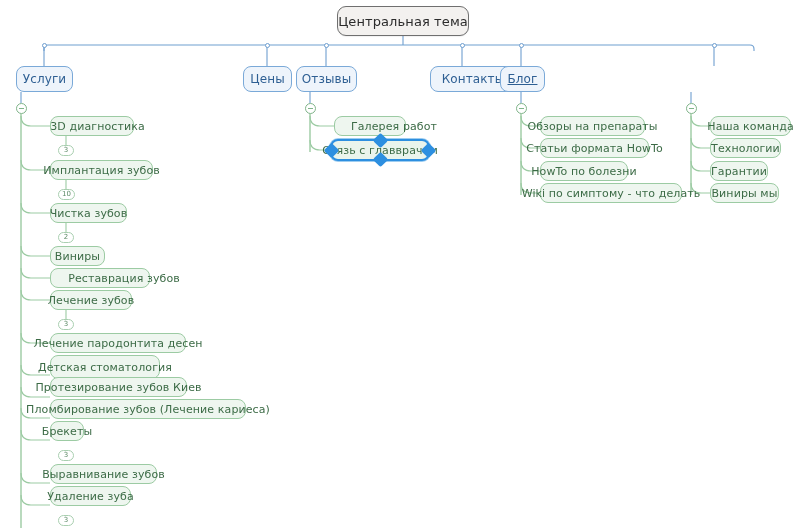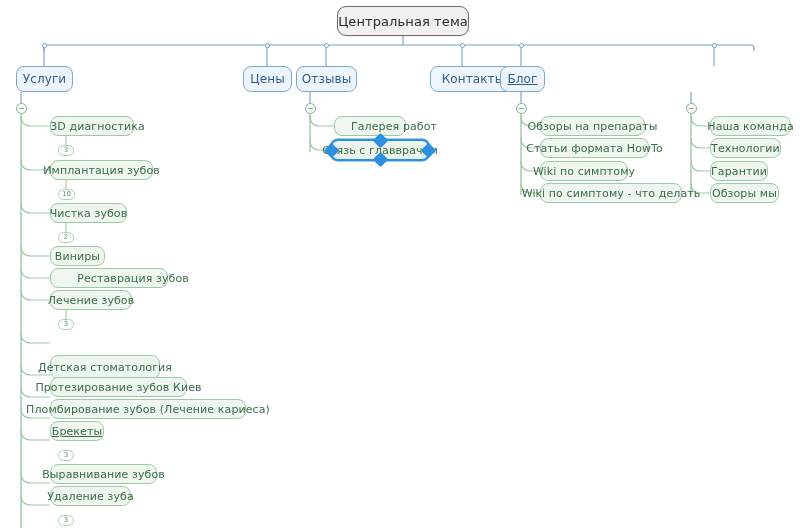--- a/index.html
+++ b/index.html
@@ -228,38 +228,41 @@
   <div class="badge" style="left:58px;top:189px;">10</div>
 
   <div class="node lvl2" style="left:50px;top:203px;width:77px;height:20px;">
     <span>Чистка зубов</span>
   </div>
   <div class="badge" style="left:58px;top:232px;">2</div>
 
   <div class="node lvl2" style="left:50px;top:246px;width:55px;height:20px;">
     <span>Виниры</span>
   </div>
-  <div class="node lvl2" style="left:50px;top:268px;width:118px;height:20px;padding-left:48px;">
+  <div class="node lvl2" style="left:50px;top:268px;width:100px;height:20px;padding-left:48px;">
     <span>Реставрация зубов</span>
   </div>
   <div class="node lvl2" style="left:50px;top:290px;width:82px;height:20px;">
     <span>Лечение зубов</span>
   </div>
   <div class="badge" style="left:58px;top:319px;">3</div>
 
+  <div class="node lvl2" style="left:50px;top:333px;width:136px;height:20px;">
+    <span>Лечение пародонтита десен</span>
+  </div>
   <div class="node lvl2" style="left:50px;top:355px;width:110px;height:24px;">
     <span>Детская стоматология</span>
   </div>
   <div class="node lvl2" style="left:50px;top:377px;width:137px;height:20px;">
     <span>Протезирование зубов Киев</span>
   </div>
   <div class="node lvl2" style="left:50px;top:399px;width:196px;height:20px;">
     <span>Пломбирование зубов (Лечение кариеса)</span>
   </div>
-  <div class="node lvl2" style="left:50px;top:421px;width:54px;height:20px;text-decoration:underline;">
+  <div class="node lvl2" style="left:50px;top:421px;width:34px;height:20px;">
     <span>Брекеты</span>
   </div>
   <div class="badge" style="left:58px;top:450px;">3</div>
 
   <div class="node lvl2" style="left:50px;top:464px;width:107px;height:20px;">
     <span>Выравнивание зубов</span>
   </div>
   <div class="node lvl2" style="left:50px;top:486px;width:81px;height:20px;">
     <span>Удаление зуба</span>
   </div>
@@ -277,32 +280,32 @@
     <span class="handle h-bottom"></span>
   </div>
 
   <div class="node lvl2" style="left:540px;top:116px;width:105px;height:20px;">
     <span>Обзоры на препараты</span>
   </div>
   <div class="node lvl2" style="left:540px;top:138px;width:109px;height:20px;">
     <span>Статьи формата HowTo</span>
   </div>
   <div class="node lvl2" style="left:540px;top:161px;width:88px;height:20px;">
-    <span>Wiki по симптому</span>
+    <span>HowTo по болезни</span>
   </div>
   <div class="node lvl2" style="left:540px;top:183px;width:142px;height:20px;">
     <span>Wiki по симптому - что делать</span>
   </div>
 
   <div class="node lvl2" style="left:710px;top:116px;width:81px;height:20px;">
     <span>Наша команда</span>
   </div>
   <div class="node lvl2" style="left:710px;top:138px;width:71px;height:20px;">
     <span>Технологии</span>
   </div>
   <div class="node lvl2" style="left:710px;top:161px;width:58px;height:20px;">
     <span>Гарантии</span>
   </div>
   <div class="node lvl2" style="left:710px;top:183px;width:69px;height:20px;">
-    <span>Обзоры мы</span>
+    <span>Виниры мы</span>
   </div>
 
 </div>
 
 </body></html>

